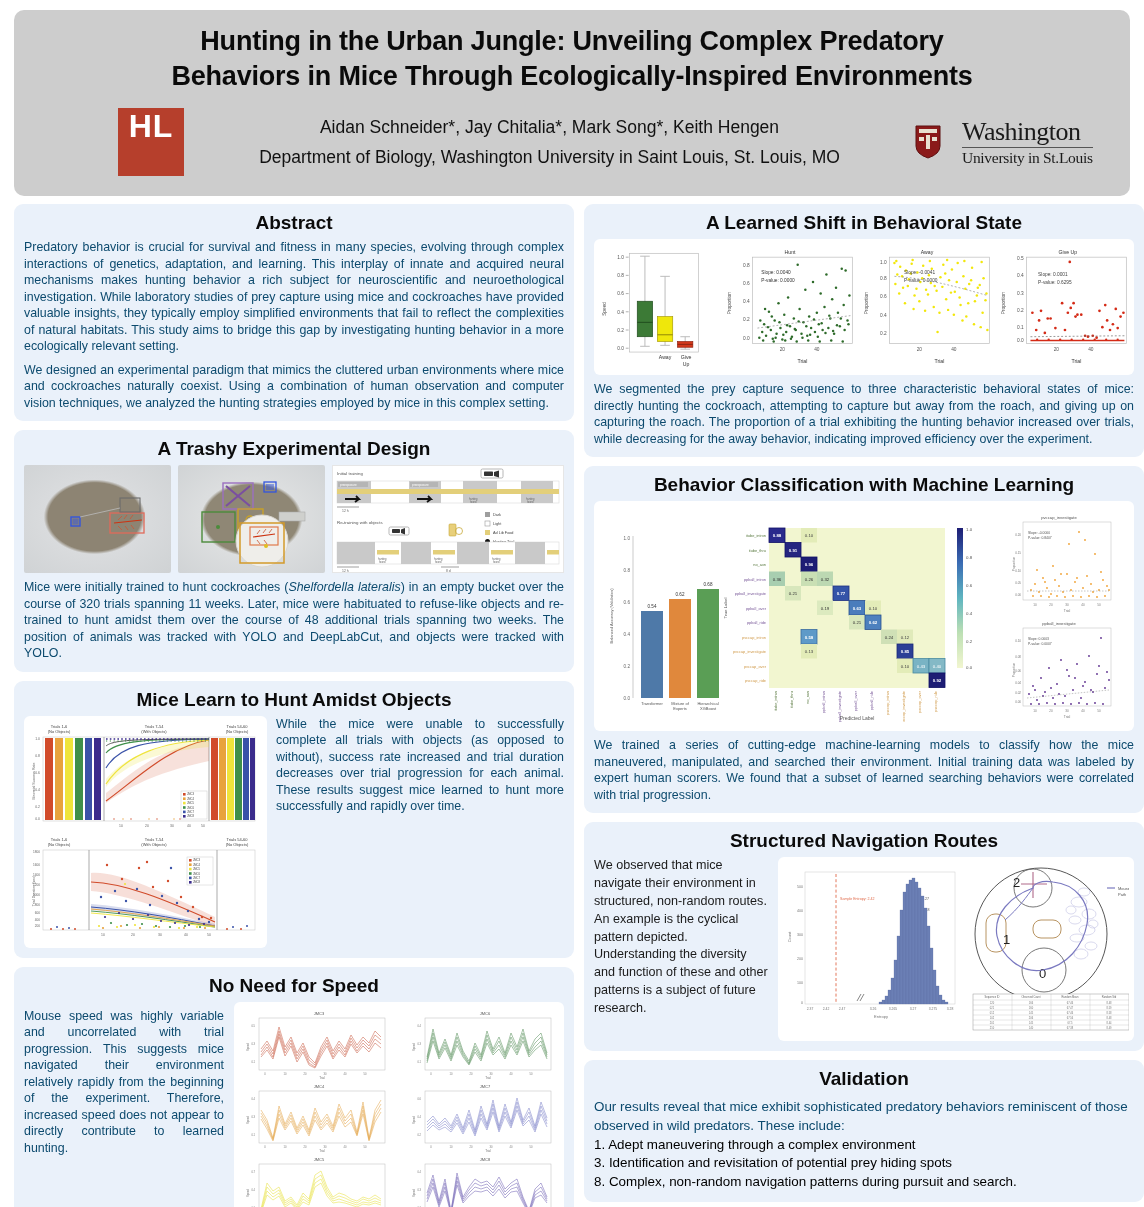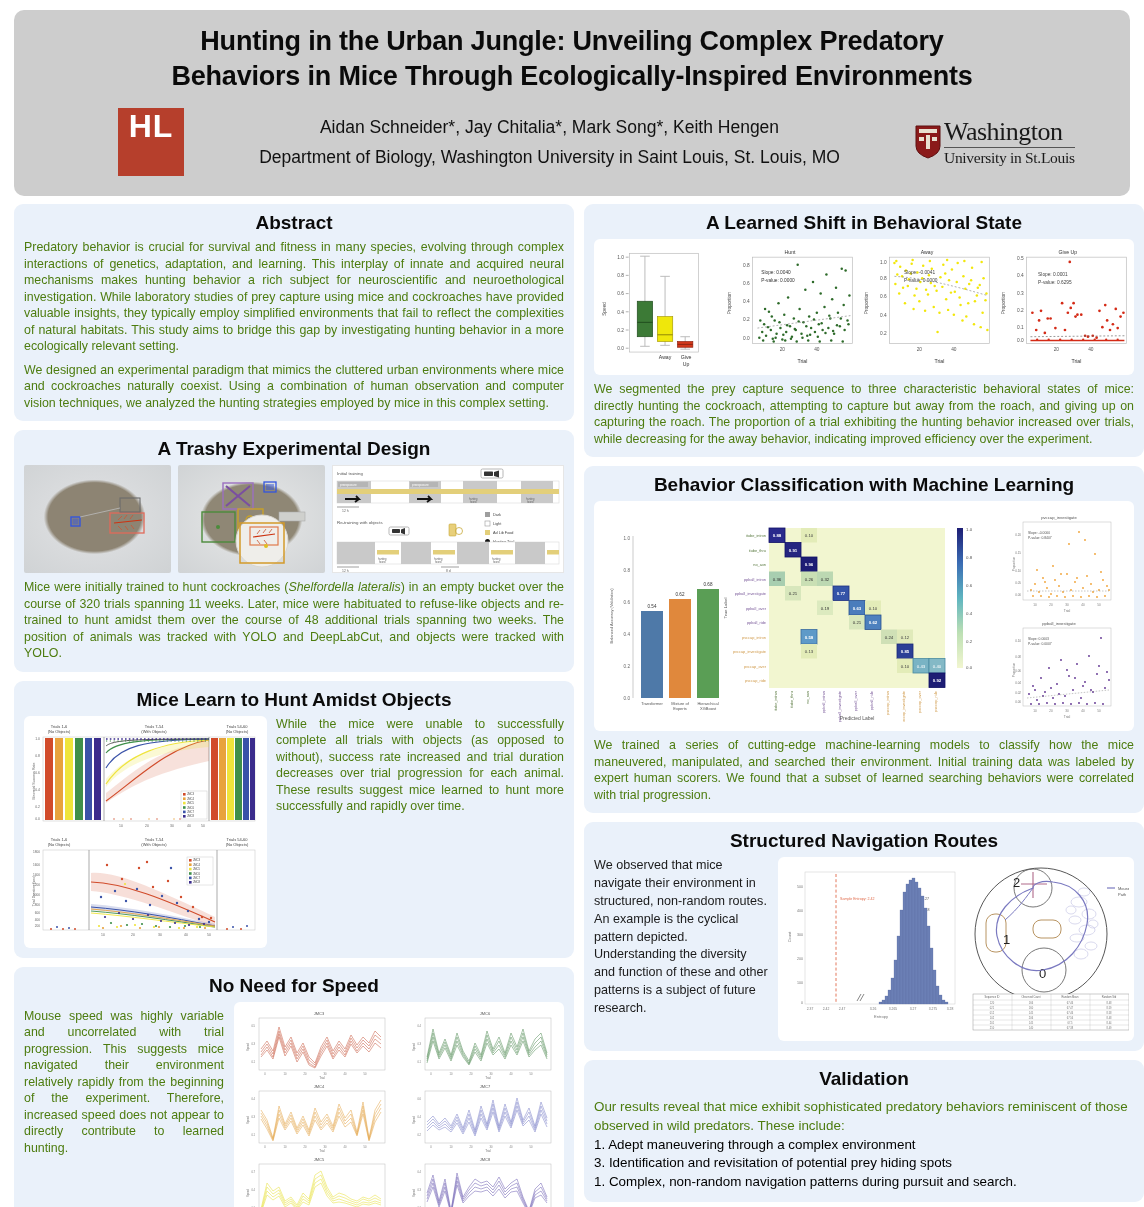--- a/index.html
+++ b/index.html
@@ -38,21 +38,21 @@
     flex: 0 0 auto;
     margin-left: 84px;
   }
   .hl-logo span {
     color: #fff; font-weight: bold; font-size: 32px; letter-spacing: 1px;
     font-family: "Liberation Sans", sans-serif;
   }
   .authors { text-align: center; flex: 1 1 auto; }
   .authors .line1 { font-size: 17.5px; color: #111; margin-bottom: 9px; }
   .authors .line2 { font-size: 17.5px; color: #111; }
-  .wustl { flex: 0 0 auto; width: 185px; margin-right: 10px; display:flex; align-items:center; gap:3px;}
+  .wustl { flex: 0 0 auto; width: 185px; margin-right: 10px; display:flex; align-items:center; gap:21px;}
   .wustl-shield { width: 26px; height: 34px; flex:0 0 auto; }
   .wustl-text { font-family: "Liberation Serif", serif; color: #1a1a1a; line-height: 1; }
   .wustl-text .w1 { font-size: 26px; letter-spacing: -0.5px; }
   .wustl-text .w2 { font-size: 15.5px; letter-spacing: -0.3px; margin-top: 2px; border-top:1px solid #555; padding-top:2px;}
 
   
   .columns { display: flex; gap: 10px; margin-top: 8px; }
   .col-left { width: 560px; }
   .col-right { width: 560px; }
 
@@ -65,21 +65,21 @@
   .card h2 {
     text-align: center;
     font-size: 19px;
     font-weight: bold;
     color: #0b0b0b;
     margin-bottom: 5px;
   }
   .card p, .card .body {
     font-size: 12.4px;
     line-height: 1.33;
-    color: #4d7c0f;
+    color: #0c4a6e;
     text-align: justify;
   }
   .card p + p { margin-top: 7px; }
 
   .figbox { background: #fff; border-radius: 6px; padding: 5px; }
 
   
   .exp-row { display: flex; gap: 7px; align-items: stretch; }
   .photo { border-radius: 2px; overflow: hidden; position: relative; }
   .photo-a { width: 148px; height: 108px; background: radial-gradient(ellipse at 48% 48%, #8d8473 0%, #8d8473 43%, #d9dbdd 47%, #cfd2d4 100%); }
@@ -1351,18 +1351,18 @@
             </svg>
           </div>
         </div>
       </div>
 
       <div class="card concl">
         <h2>Validation</h2>
         <p>Our results reveal that mice exhibit sophisticated predatory behaviors reminiscent of those observed in wild predators. These include:</p>
         <div class="item">1. Adept maneuvering through a complex environment</div>
         <div class="item">3. Identification and revisitation of potential prey hiding spots</div>
-        <div class="item">1. Complex, non-random navigation patterns during pursuit and search.</div>
+        <div class="item">8. Complex, non-random navigation patterns during pursuit and search.</div>
       </div>
 
     </div>
   </div>
 </div>
 
 </body></html>

